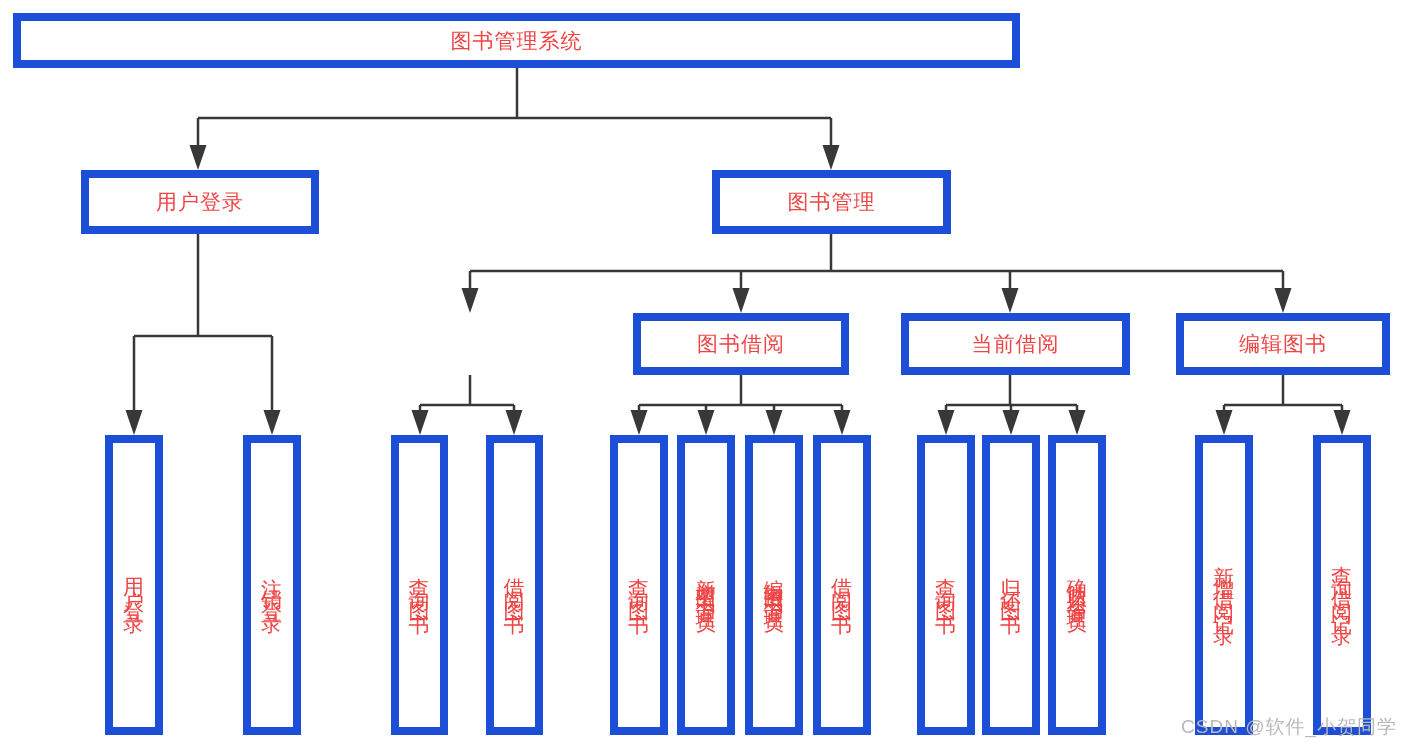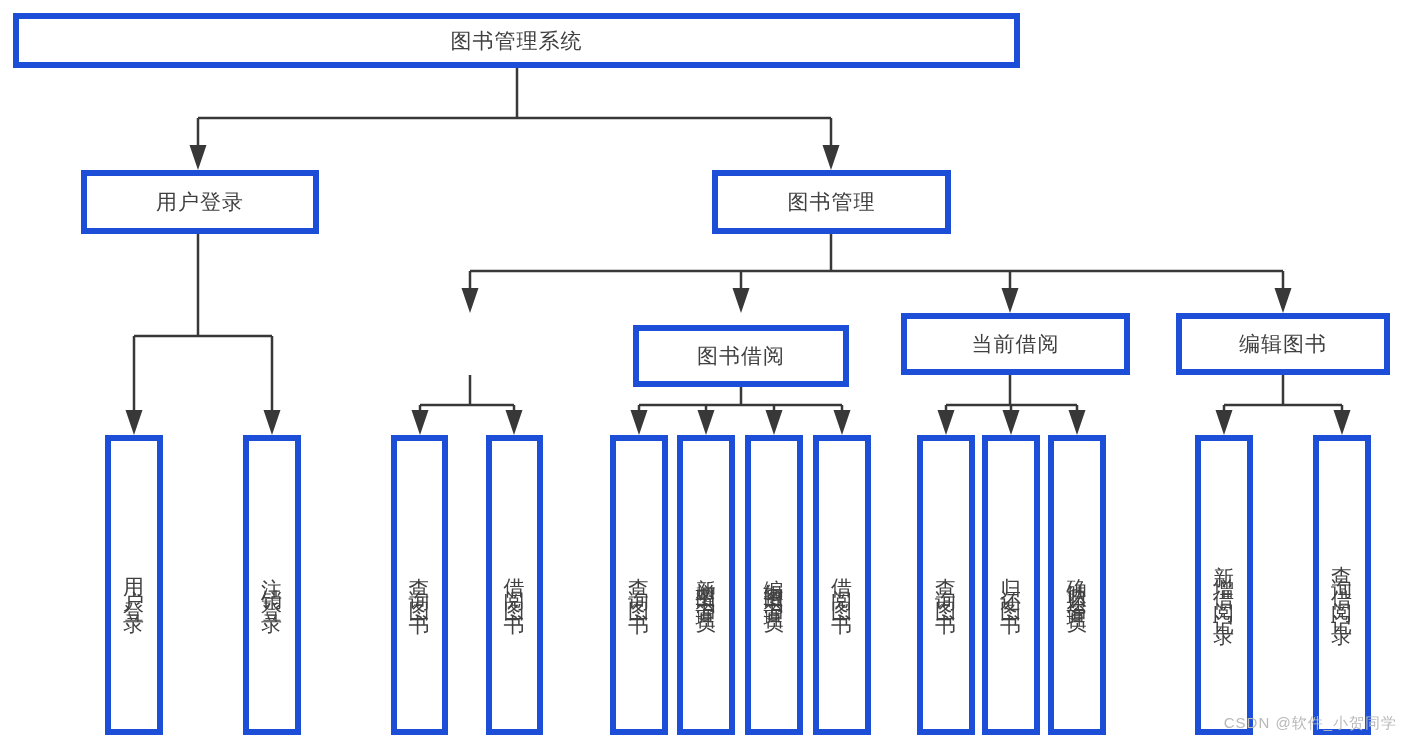--- a/index.html
+++ b/index.html
@@ -14,25 +14,25 @@
   svg.connectors {
     position: absolute;
     left: 0; top: 0;
     width: 1405px; height: 747px;
     z-index: 0;
   }
   .box {
     position: absolute;
     box-sizing: border-box;
     background: #ffffff;
-    border: 6px solid #1d4ed8;
+    border: 8px solid #1d4ed8;
     display: flex;
     align-items: center;
     justify-content: center;
-    color: #404040;
+    color: #ef4444;
     font-size: 21px;
     z-index: 1;
     letter-spacing: 1px;
   }
   .leaf {
     align-items: center;
     justify-content: center;
   }
   .vtext {
     writing-mode: vertical-rl;
@@ -45,21 +45,21 @@
   .vtext.long {
     font-size: 20px;
     letter-spacing: 5px;
   }
   .watermark {
     position: absolute;
     top: 714px;
     right: 8px;
     z-index: 3;
     color: #b9b9b9;
-    font-size: 15px;
+    font-size: 19px;
     letter-spacing: 1px;
   }
 </style>
 </head>
 <body>
 
 <div class="canvas">
 
   <svg class="connectors" viewBox="0 0 1405 747" xmlns="http://www.w3.org/2000/svg">
     <path d="M517 68V118 M198 118H831 M198 118V148 M831 118V148
@@ -82,21 +82,21 @@
     <span>图书管理系统</span>
   </div>
 
   <div class="box" style="left:81px; top:170px; width:238px; height:64px;">
     <span>用户登录</span>
   </div>
   <div class="box" style="left:712px; top:170px; width:239px; height:64px;justify-content:center;">
     <span>图书管理</span>
   </div>
 
-  <div class="box" style="left:633px; top:325px; width:216px; height:62px;">
+  <div class="box" style="left:633px; top:313px; width:216px; height:62px;">
     <span>图书借阅</span>
   </div>
   <div class="box" style="left:901px; top:313px; width:229px; height:62px;">
     <span>当前借阅</span>
   </div>
   <div class="box" style="left:1176px; top:313px; width:214px; height:62px;">
     <span>编辑图书</span>
   </div>
 
   <div class="box leaf" style="left:105px; top:435px; width:58px; height:300px;">

